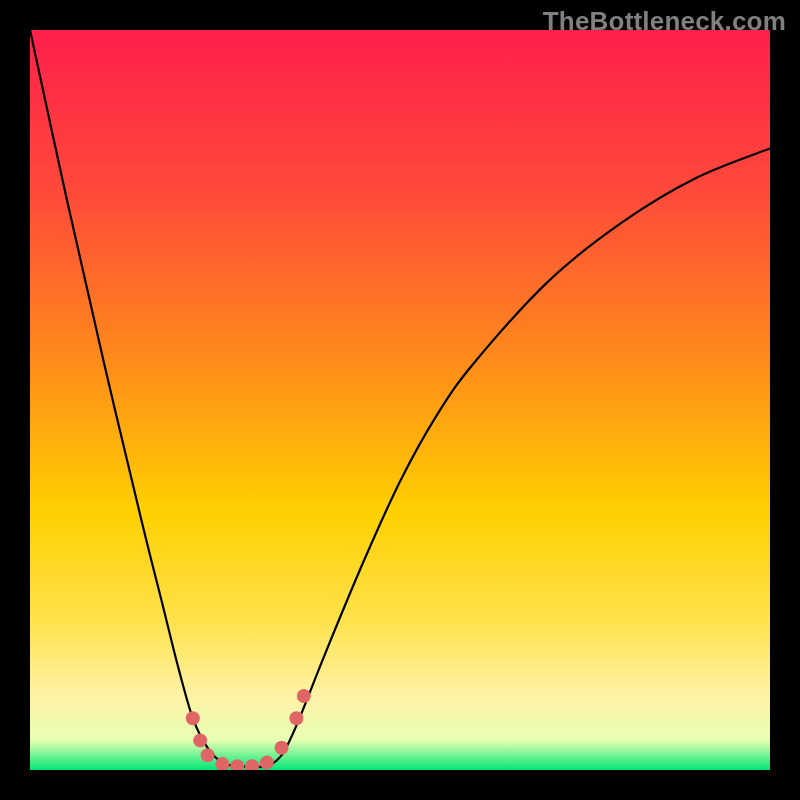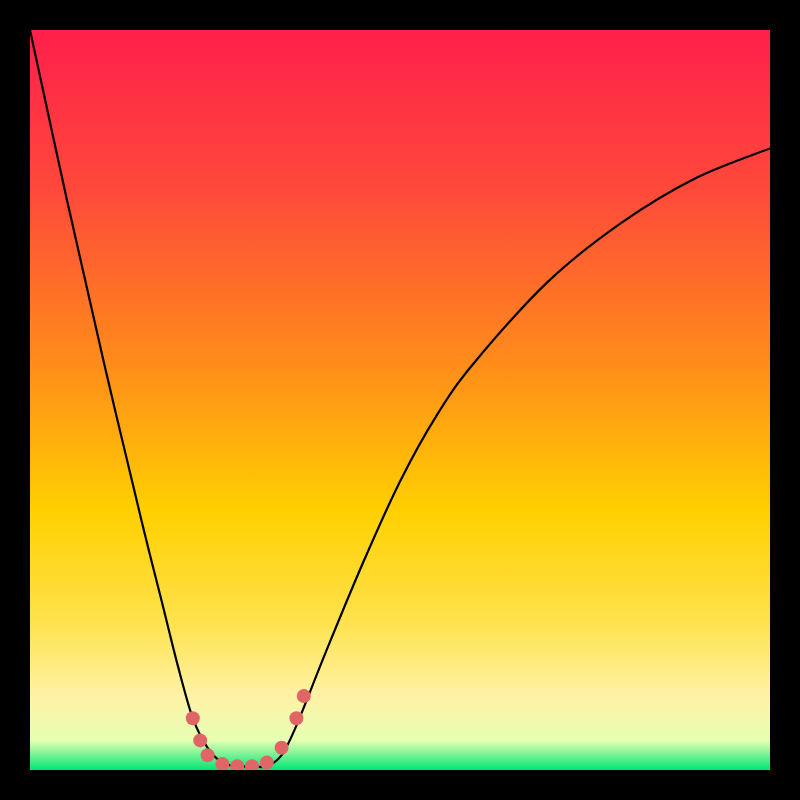--- a/index.html
+++ b/index.html
@@ -65,13 +65,14 @@
           <circle cx="192.4" cy="734.08" r="7" fill="#e06666"></circle>
           <circle cx="207.20000000000002" cy="736.3" r="7" fill="#e06666"></circle>
           <circle cx="222" cy="736.3" r="7" fill="#e06666"></circle>
           <circle cx="236.8" cy="732.6" r="7" fill="#e06666"></circle>
           <circle cx="251.60000000000002" cy="717.8" r="7" fill="#e06666"></circle>
           <circle cx="266.4" cy="688.2" r="7" fill="#e06666"></circle>
           <circle cx="273.8" cy="666" r="7" fill="#e06666"></circle>
         </g>
     </svg>
   </div>
+  <div class="watermark">TheBottleneck.com</div>
 </div>
 
 </body></html>

